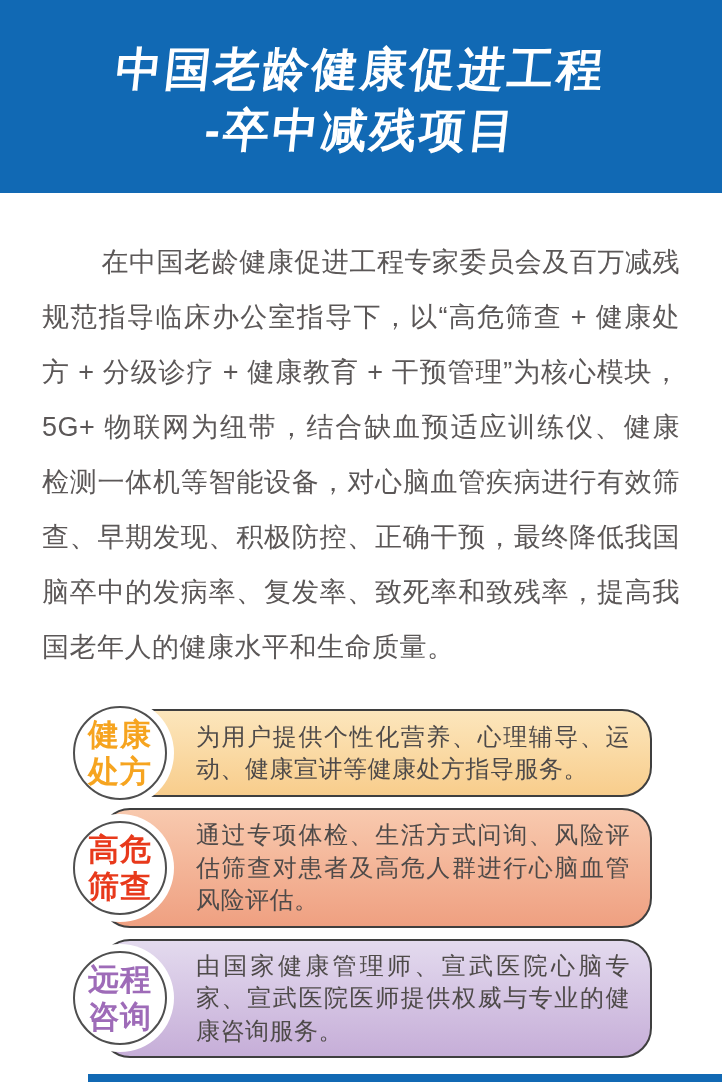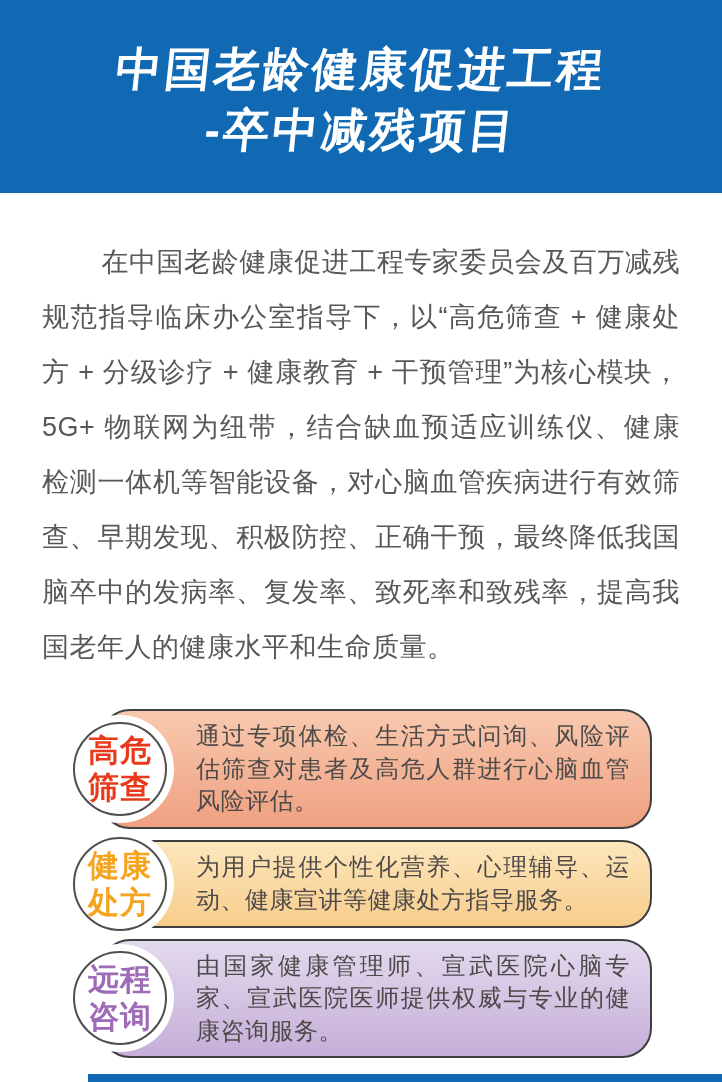--- a/index.html
+++ b/index.html
@@ -106,34 +106,34 @@
 <div class="page">
 
   <div class="banner" style="background: rgb(17, 105, 180);">
     <div class="title" style="color: rgb(255, 255, 255);">中国老龄健康促进工程</div>
     <div class="title" style="color: rgb(255, 255, 255);">-卒中减残项目</div>
   </div>
 
   <p class="intro">在中国老龄健康促进工程专家委员会及百万减残规范指导临床办公室指导下，以“高危筛查 + 健康处方 + 分级诊疗 + 健康教育 + 干预管理”为核心模块，5G+ 物联网为纽带，结合缺血预适应训练仪、健康检测一体机等智能设备，对心脑血管疾病进行有效筛查、早期发现、积极防控、正确干预，最终降低我国脑卒中的发病率、复发率、致死率和致残率，提高我国老年人的健康水平和生命质量。</p>
 
   <div class="cards">
+    <div class="card" style="background: linear-gradient(rgb(252, 230, 188) 0%, rgb(248, 205, 140) 100%);">
+      <div class="badge" style="color: rgb(246, 164, 31);">
+        <span class="label1">健康</span>
+        <span class="label2">处方</span>
+      </div>
+      <div class="desc">为用户提供个性化营养、心理辅导、运动、健康宣讲等健康处方指导服务。</div>
+    </div>
+
     <div class="card" style="background: linear-gradient(rgb(248, 201, 174) 0%, rgb(239, 160, 129) 100%);">
       <div class="badge" style="color: rgb(232, 57, 27);">
         <span class="label1">高危</span>
         <span class="label2">筛查</span>
       </div>
       <div class="desc">通过专项体检、生活方式问询、风险评估筛查对患者及高危人群进行心脑血管风险评估。</div>
-    </div>
-
-    <div class="card" style="background: linear-gradient(rgb(252, 230, 188) 0%, rgb(248, 205, 140) 100%);">
-      <div class="badge" style="color: rgb(246, 164, 31);">
-        <span class="label1">健康</span>
-        <span class="label2">处方</span>
-      </div>
-      <div class="desc">为用户提供个性化营养、心理辅导、运动、健康宣讲等健康处方指导服务。</div>
     </div>
 
     <div class="card" style="background: linear-gradient(rgb(227, 218, 238) 0%, rgb(198, 174, 216) 100%);">
       <div class="badge" style="color: rgb(158, 107, 184);">
         <span class="label1">远程</span>
         <span class="label2">咨询</span>
       </div>
       <div class="desc">由国家健康管理师、宣武医院心脑专家、宣武医院医师提供权威与专业的健康咨询服务。</div>
     </div>
 

